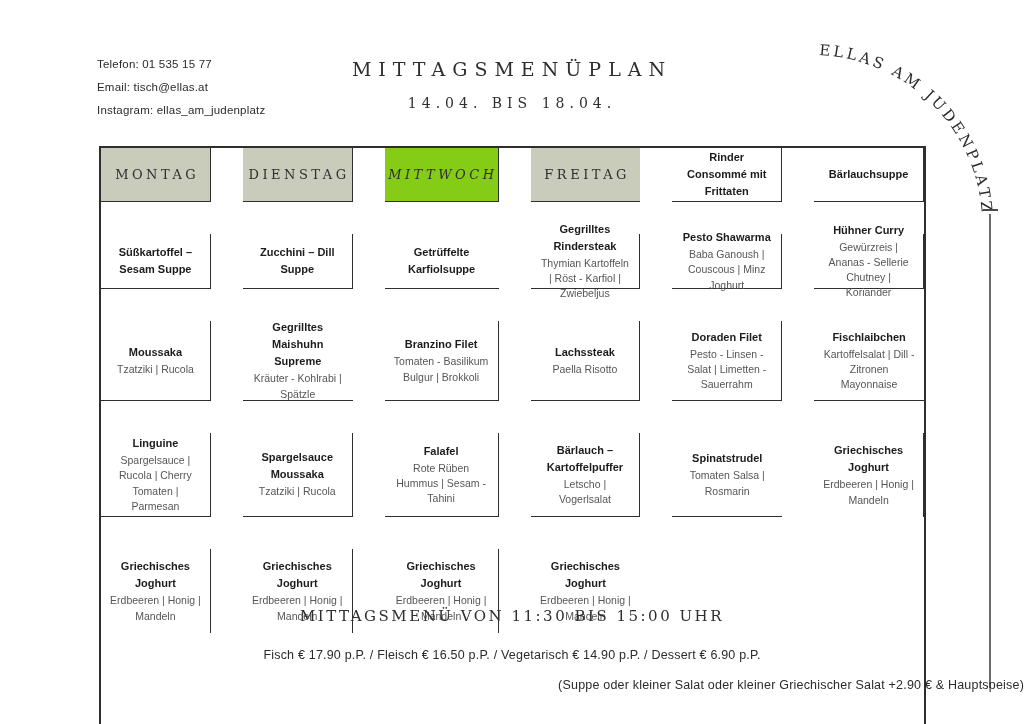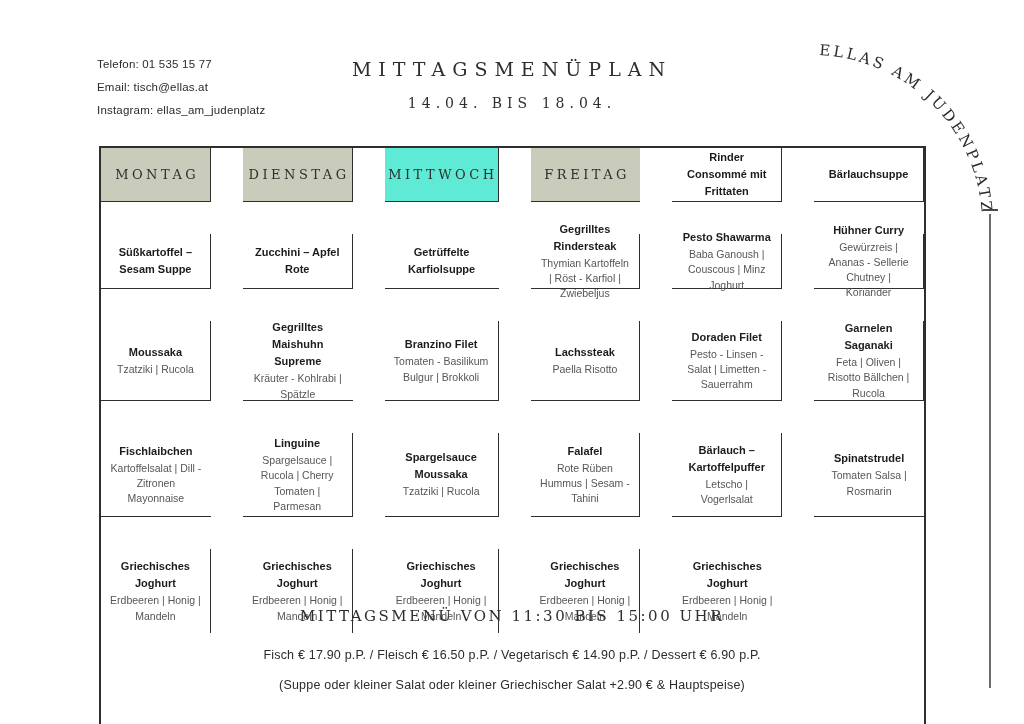--- a/index.html
+++ b/index.html
@@ -71,21 +71,21 @@
     position:absolute; left:0; top:607px; width:100%;
     text-align:center; font-family:"DejaVu Serif", serif;
     font-size:15px; letter-spacing:2.5px; color:#2e2e2e;
   }
   .prices {
     position:absolute; left:0; top:648px; width:100%;
     text-align:center; font-size:12.5px; color:#2b2b2b; letter-spacing:0.2px;
   }
   .note {
     position:absolute; left:0; top:678px; width:100%;
-    text-align:center; font-size:12.5px; color:#2b2b2b; letter-spacing:0.2px;
+    text-align:right; font-size:12.5px; color:#2b2b2b; letter-spacing:0.2px;
   }
 </style>
 </head>
 <body>
 
 <div class="page">
 
   <div class="contact">
     <div>Telefon: 01 535 15 77</div>
     <div>Email: tisch@ellas.at</div>
@@ -100,33 +100,33 @@
     <text>
       <textPath href="#logoArcPath" startOffset="2">ELLAS AM JUDENPLATZ</textPath>
     </text>
   </svg>
   <div class="logo-dash"></div>
   <div class="v-line"></div>
 
   <div class="menu-table" id="menuTable">
       <div class="day-cell" style="background: rgb(201, 204, 187);">MONTAG</div>
       <div class="day-cell" style="background: rgb(201, 204, 187);">DIENSTAG</div>
-      <div class="day-cell" style="background: #5eead4;">MITTWOCH</div>
+      <div class="day-cell" style="background: #84cc16; font-style: italic;">MITTWOCH</div>
       <div class="day-cell last-col" style="background: rgb(201, 204, 187);">FREITAG</div>
       <div class="menu-cell">
         <div class="cell-title">Rinder Consommé mit Frittaten</div>
       </div>
       <div class="menu-cell">
         <div class="cell-title">Bärlauchsuppe</div>
       </div>
       <div class="menu-cell">
         <div class="cell-title">Süßkartoffel – Sesam Suppe</div>
       </div>
       <div class="menu-cell">
-        <div class="cell-title">Zucchini – Apfel Rote</div>
+        <div class="cell-title">Zucchini – Dill Suppe</div>
       </div>
       <div class="menu-cell last-col">
         <div class="cell-title">Getrüffelte Karfiolsuppe</div>
       </div>
       <div class="menu-cell">
         <div class="cell-title">Gegrilltes Rindersteak</div>
         <div class="cell-detail">Thymian Kartoffeln | Röst - Karfiol | Zwiebeljus</div>
       </div>
       <div class="menu-cell">
         <div class="cell-title">Pesto Shawarma</div>
@@ -148,24 +148,20 @@
         <div class="cell-title">Branzino Filet</div>
         <div class="cell-detail">Tomaten - Basilikum Bulgur | Brokkoli</div>
       </div>
       <div class="menu-cell">
         <div class="cell-title">Lachssteak</div>
         <div class="cell-detail">Paella Risotto</div>
       </div>
       <div class="menu-cell">
         <div class="cell-title">Doraden Filet</div>
         <div class="cell-detail">Pesto - Linsen - Salat | Limetten - Sauerrahm</div>
-      </div>
-      <div class="menu-cell">
-        <div class="cell-title">Garnelen Saganaki</div>
-        <div class="cell-detail">Feta | Oliven | Risotto Bällchen | Rucola</div>
       </div>
       <div class="menu-cell last-col">
         <div class="cell-title">Fischlaibchen</div>
         <div class="cell-detail">Kartoffelsalat | Dill - Zitronen Mayonnaise</div>
       </div>
       <div class="menu-cell">
         <div class="cell-title">Linguine</div>
         <div class="cell-detail">Spargelsauce | Rucola | Cherry Tomaten | Parmesan</div>
       </div>
       <div class="menu-cell">

